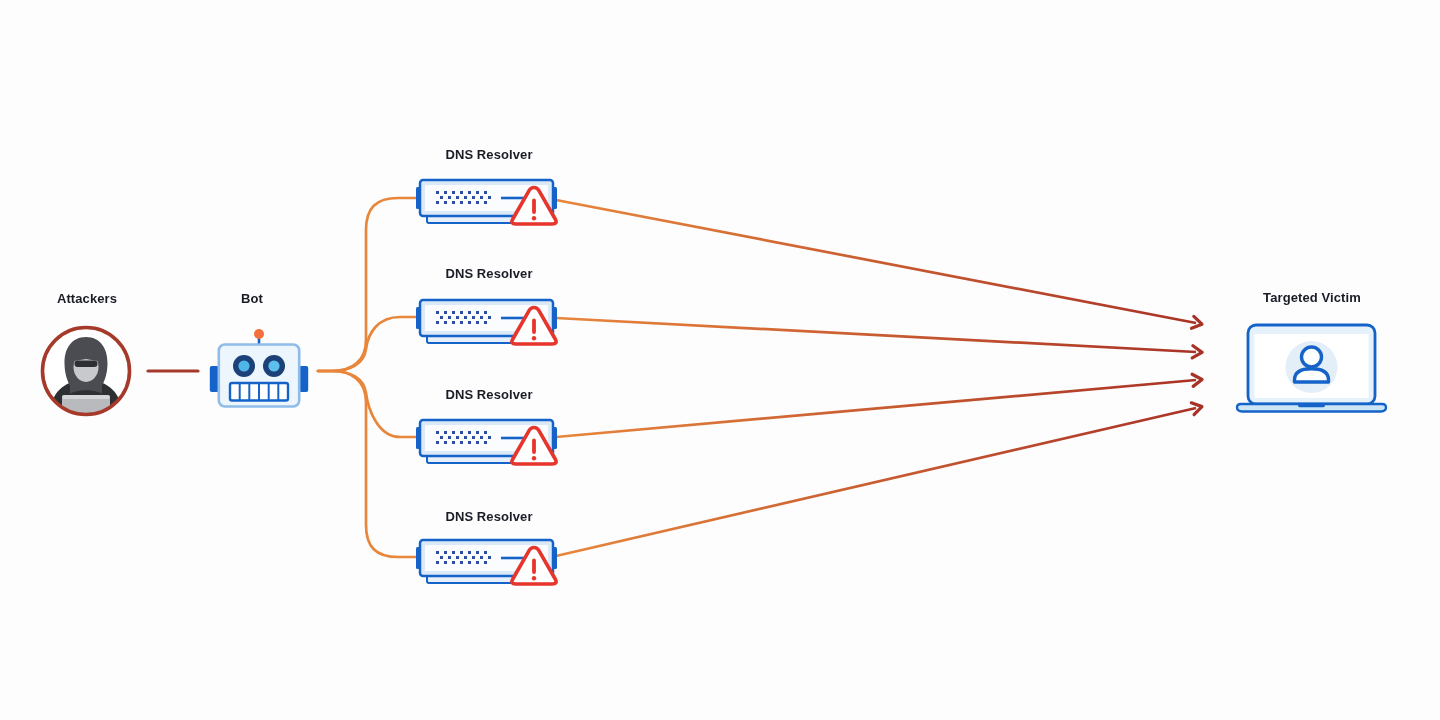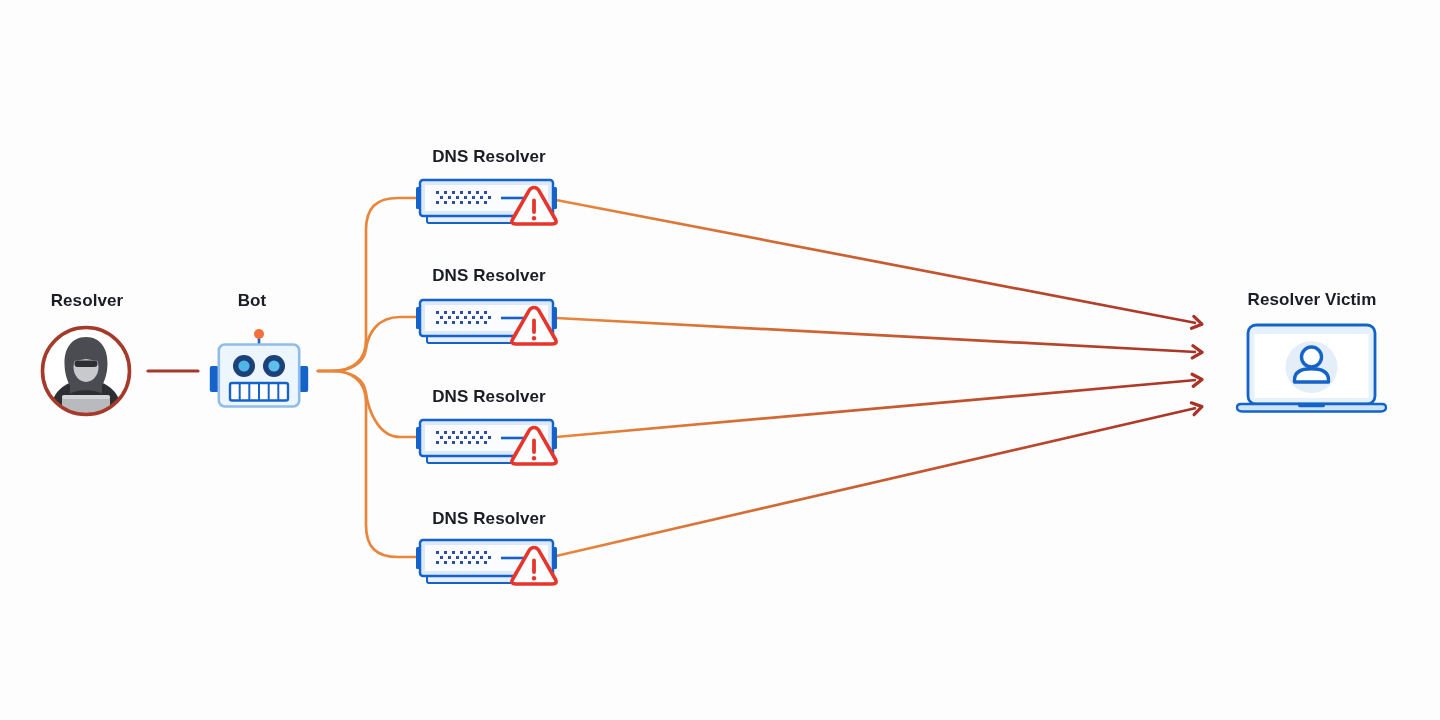--- a/index.html
+++ b/index.html
@@ -14,21 +14,21 @@
     background: #FDFDFE;
     overflow: hidden;
   }
   .layer {
     position: absolute;
     left: 0; top: 0;
   }
   .node-label {
     position: absolute;
     transform: translateX(-50%);
-    font-size: 17px;
+    font-size: 13px;
     font-weight: 700;
     color: #1A1C26;
     letter-spacing: 0.1px;
     white-space: nowrap;
   }
   .icon-abs { position: absolute; display: block; }
 </style>
 </head>
 <body>
 
@@ -65,21 +65,21 @@
       <path d="M318 371 L332 371 C350 371 364 378 366 393 C368 409 378 437 400 437 L417 437"></path>
       <path d="M318 371 L332 371 C352 371 366 381 366 402 L366 525 C366 547 376 557 398 557 L417 557"></path>
     </g>
 
     <path d="M556 200 L1196 323" stroke="url(#g1)" stroke-width="2.7" fill="none" marker-end="url(#arrowhead)"></path>
     <path d="M556 318 L1196 352" stroke="url(#g2)" stroke-width="2.7" fill="none" marker-end="url(#arrowhead)"></path>
     <path d="M556 437 L1196 380" stroke="url(#g3)" stroke-width="2.7" fill="none" marker-end="url(#arrowhead)"></path>
     <path d="M556 556 L1196 408" stroke="url(#g4)" stroke-width="2.7" fill="none" marker-end="url(#arrowhead)"></path>
   </svg>
 
-  <div class="node-label" style="left:87px; top:291px;">Resolver</div>
+  <div class="node-label" style="left:87px; top:291px;">Attackers</div>
   <svg class="icon-abs" style="left:37px; top:322px;" width="98" height="98" viewBox="0 0 98 98">
     <defs>
         <clipPath id="hackClip">
           <circle cx="49" cy="49" r="43"></circle>
         </clipPath>
       </defs>
     <circle cx="49" cy="49" r="43.5" fill="#FFFFFF"></circle>
     <g clip-path="url(#hackClip)">
       <path d="M12 98 C12 68 30 58 49 58 C68 58 86 68 86 98 Z" fill="#2E2F33"></path>
       <path d="M49 15 C35 15 27.5 26 27.5 41 C27.5 51 30 58 33 64 L33 72 C40 67 58 67 65 72 L65 64 C68 58 70.5 51 70.5 41 C70.5 26 63 15 49 15 Z" fill="#4A4C52"></path>
@@ -267,21 +267,21 @@
       </g>
       <line x1="86" y1="24" x2="114" y2="24" stroke="#1563C9" stroke-width="2.6"></line>
     </g>
     <g>
       <path d="M119 13.5 Q122.2 13.5 123.8 16.4 L140.2 45 Q143 50 137.2 50 L100.8 50 Q95 50 97.8 45 L114.2 16.4 Q115.8 13.5 119 13.5 Z" fill="#FFFFFF" stroke="#E6352B" stroke-width="3.6" stroke-linejoin="round"></path>
       <line x1="119" y1="26.5" x2="119" y2="38" stroke="#E6352B" stroke-width="3.8" stroke-linecap="round"></line>
       <circle cx="119" cy="44.2" r="2.2" fill="#E6352B"></circle>
     </g>
   </svg>
 
-  <div class="node-label" style="left:1312px; top:290px;">Resolver Victim</div>
+  <div class="node-label" style="left:1312px; top:290px;">Targeted Victim</div>
   <svg class="icon-abs" style="left:1234px; top:322px;" width="155" height="93" viewBox="0 0 155 93">
     <rect x="14" y="3" width="127" height="79" rx="8" fill="#E6F2FB" stroke="#1563C9" stroke-width="2.8"></rect>
     <rect x="20.5" y="12" width="114" height="64" fill="#FFFFFF"></rect>
     <circle cx="77.5" cy="45" r="26" fill="#E4EEF8"></circle>
     <g>
       <circle cx="77.5" cy="35" r="10" fill="#FDFEFF" stroke="#1563C9" stroke-width="3.4"></circle>
       <path d="M60.5 60 L60.5 58 C60.5 49.5 68 46.8 77.5 46.8 C87 46.8 94.5 49.5 94.5 58 L94.5 60 Z" fill="#FDFEFF" stroke="#1563C9" stroke-width="3.4" stroke-linejoin="round"></path>
     </g>
     <path d="M7 82 L148 82 C150.5 82 152 83.5 152 85.5 C152 87.8 150 89.5 147 89.5 L8 89.5 C5 89.5 3 87.8 3 85.5 C3 83.5 4.5 82 7 82 Z" fill="#CBE5F4" stroke="#1563C9" stroke-width="2.4"></path>
     <rect x="64" y="82" width="27" height="3.2" rx="1.6" fill="#1563C9"></rect>

